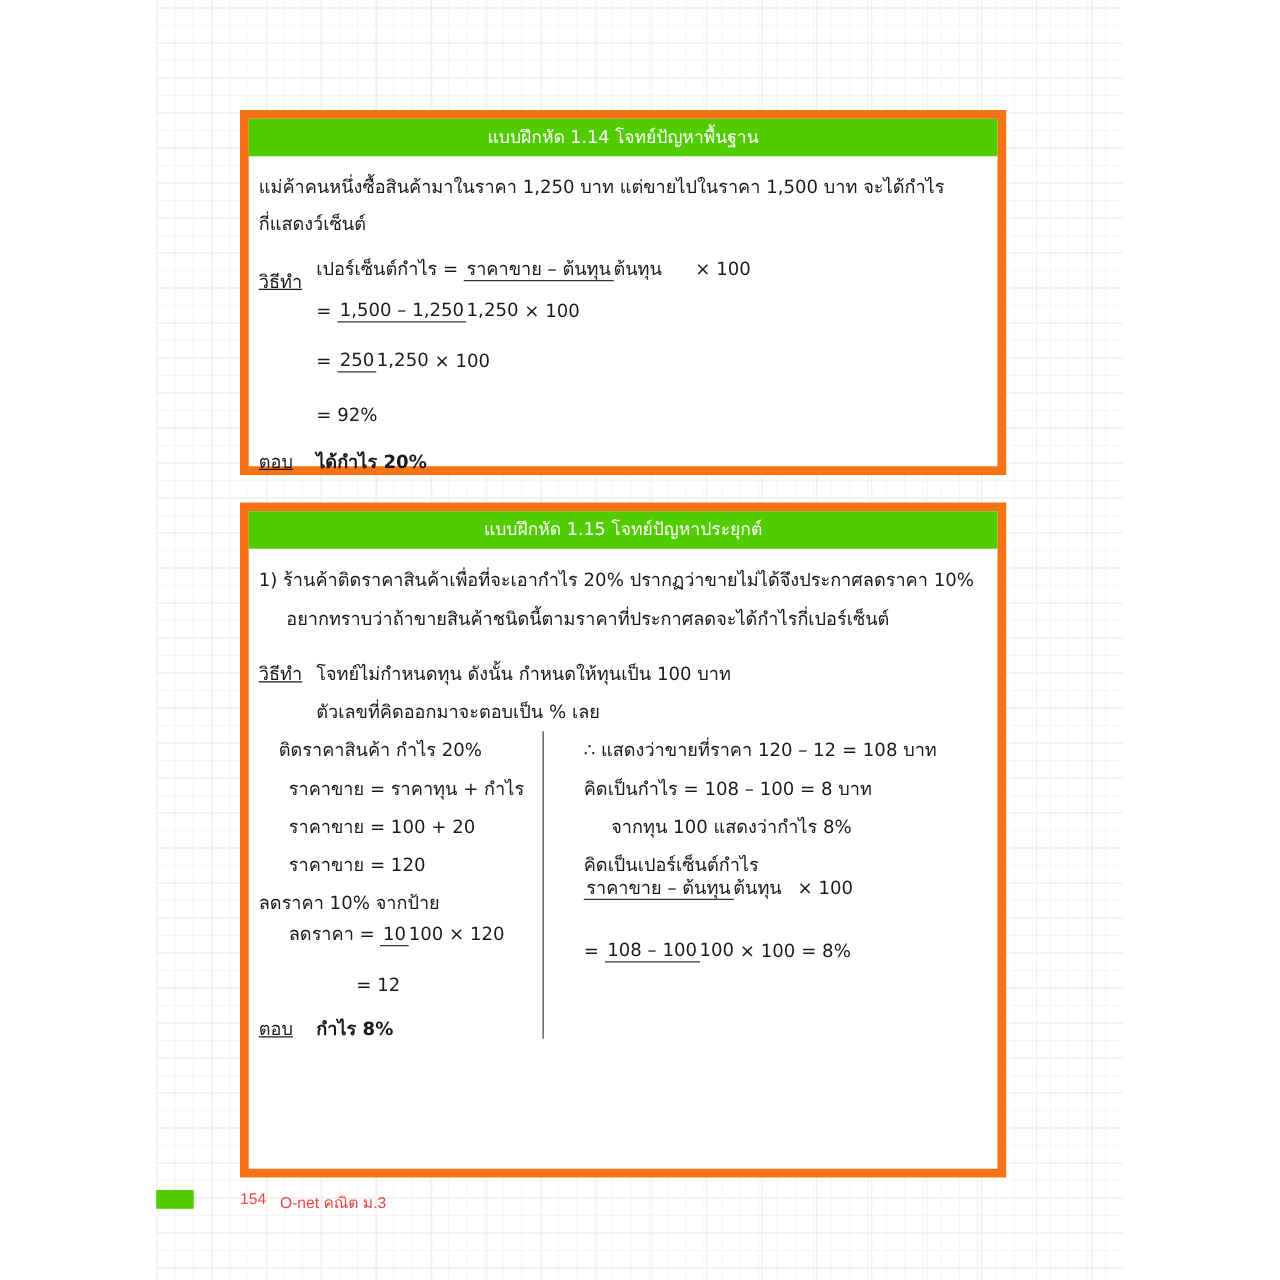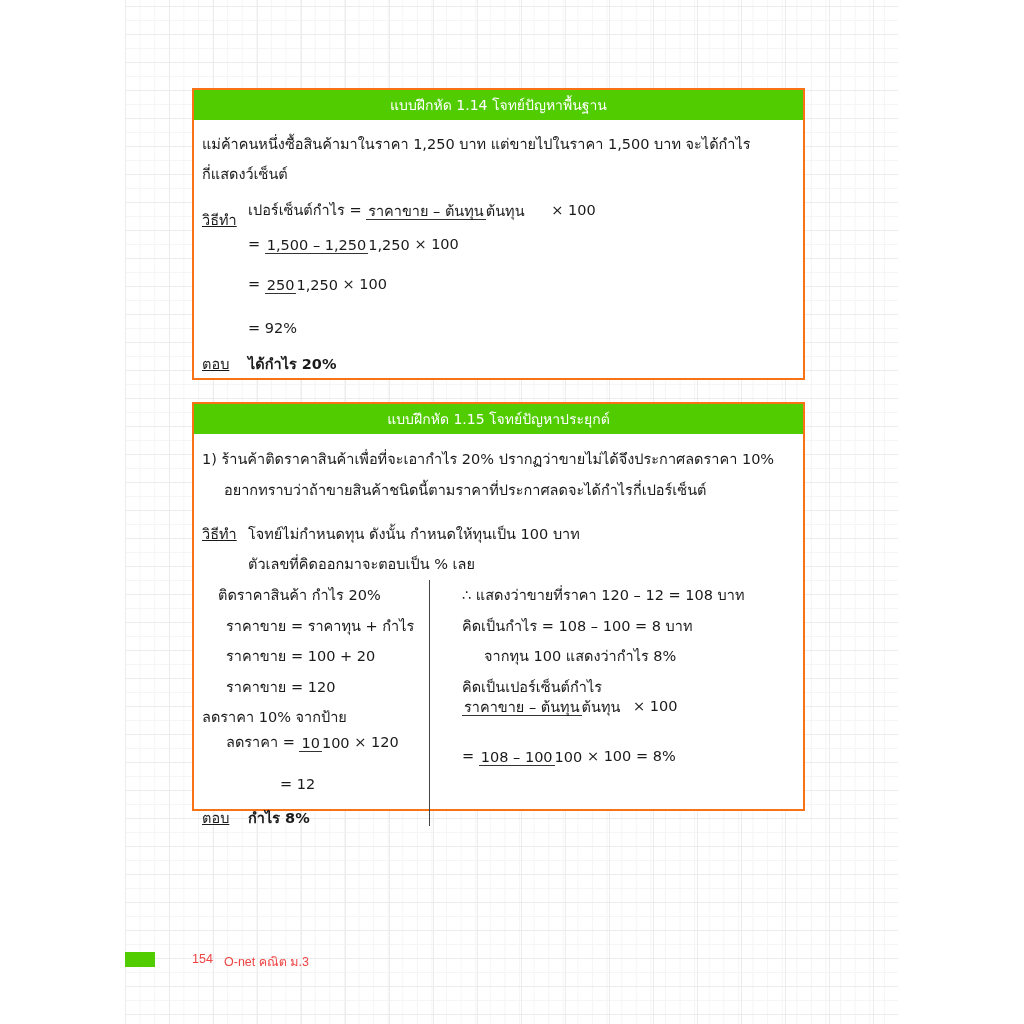--- a/index.html
+++ b/index.html
@@ -15,21 +15,21 @@
     background-image:
       linear-gradient(to right, #ececec 1px, transparent 1px),
       linear-gradient(to bottom, #ececec 1px, transparent 1px),
       linear-gradient(to right, #f5f5f5 1px, transparent 1px),
       linear-gradient(to bottom, #f5f5f5 1px, transparent 1px);
     background-size: 44px 28px, 44px 28px, 14.6px 14px, 14.6px 14px;
     background-position: 0 6px, 0 6px, 0 6px, 0 6px;
   }
   .box {
     position:absolute; left:192px; width:613px;
-    border:2px solid #f97316; background:#ffffff;
+    border:7px solid #f97316; background:#ffffff;
     box-sizing:border-box;
   }
   .box-header {
     background:#51cc00; color:#ffffff; text-align:center;
     font-size:14px; height:30px; line-height:30px;
   }
   .box-body { position:relative; font-size:14.5px; }
   .abs { position:absolute; white-space:nowrap; }
   .u { text-decoration:underline; }
   .b { font-weight:bold; }
@@ -78,21 +78,21 @@
       <span>× 100</span>
     </div>
 
     <div class="abs" style="left:54px; top:200px;">= 92%</div>
 
     <div class="abs u" style="left:8px; top:232px;">ตอบ</div>
     <div class="abs b" style="left:54px; top:232px;">ได้กำไร 20%</div>
   </div>
 </div>
 
-<div class="box" style="top:402px; height:409px;">
+<div class="box" style="top:402px; height:540px;">
   <div class="box-header">แบบฝึกหัด 1.15 โจทย์ปัญหาประยุกต์</div>
   <div class="box-body">
     <div class="abs" style="left:8px; top:13px;">1) ร้านค้าติดราคาสินค้าเพื่อที่จะเอากำไร 20% ปรากฏว่าขายไม่ได้จึงประกาศลดราคา 10%</div>
     <div class="abs" style="left:30px; top:44px;">อยากทราบว่าถ้าขายสินค้าชนิดนี้ตามราคาที่ประกาศลดจะได้กำไรกี่เปอร์เซ็นต์</div>
 
     <div class="abs u" style="left:8px; top:88px;">วิธีทำ</div>
     <div class="abs" style="left:54px; top:88px;">โจทย์ไม่กำหนดทุน ดังนั้น กำหนดให้ทุนเป็น 100 บาท</div>
     <div class="abs" style="left:54px; top:118px;">ตัวเลขที่คิดออกมาจะตอบเป็น % เลย</div>
 
     <div class="abs" style="left:8px; top:149px;margin-left:16px;">ติดราคาสินค้า กำไร 20%</div>

